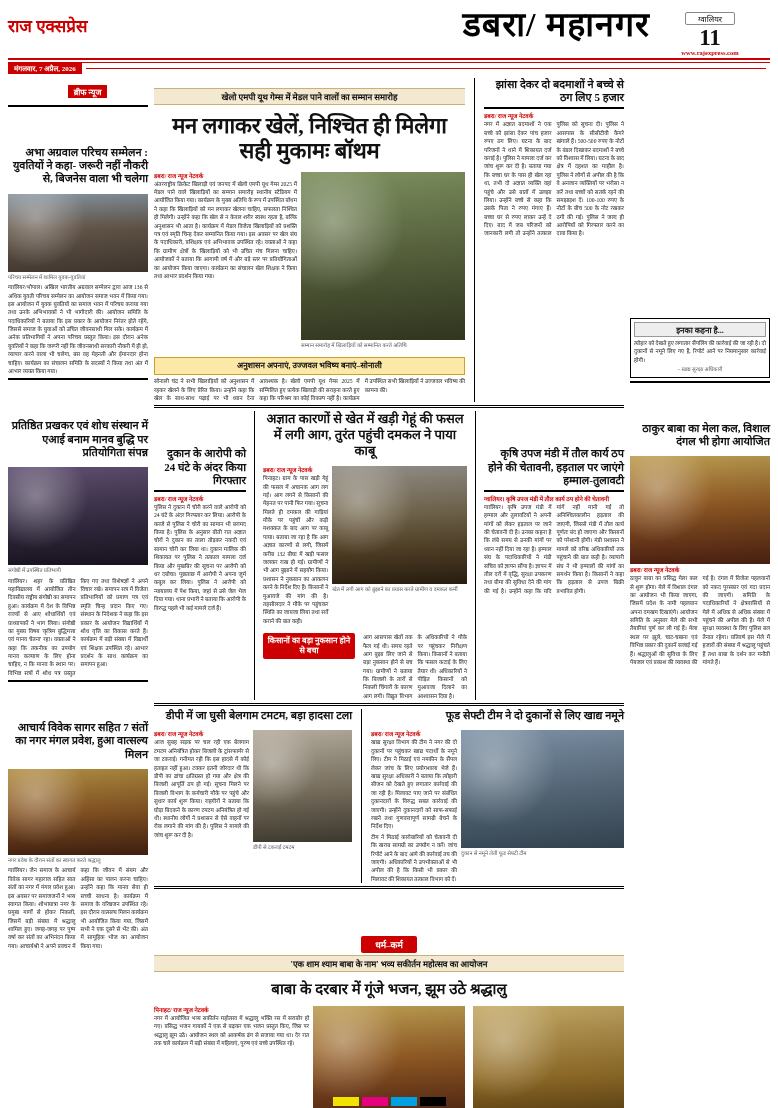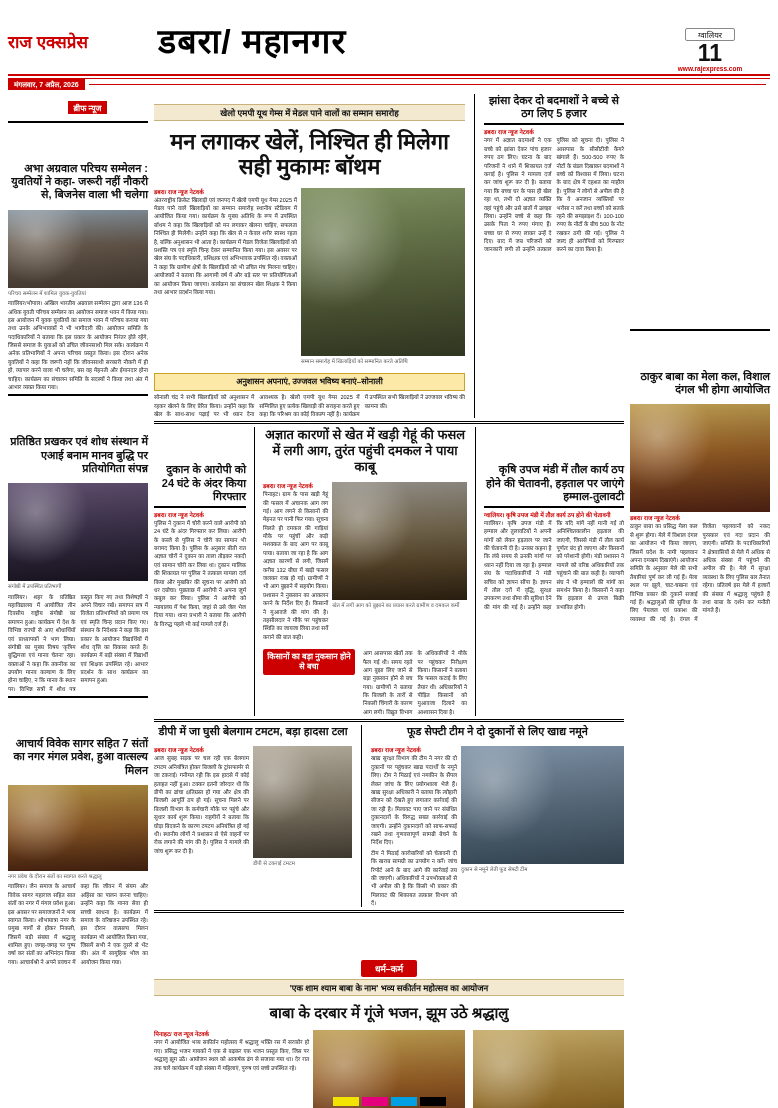--- a/index.html
+++ b/index.html
@@ -4,27 +4,27 @@
 <style>
   * { box-sizing: border-box; }
   html, body { margin:0; padding:0; }
   body {
     width: 778px; height: 1108px;
     background: #ffffff;
     font-family: "Liberation Sans", sans-serif;
     color: #111;
     overflow: hidden;
   }
-  .page { width:778px; height:1108px; position:relative; padding: 24px 8px 0 8px; }
+  .page { width:778px; height:1108px; position:relative; padding: 8px 8px 0 8px; font-family: Liberation Serif, serif; }
 
   
   .masthead { display:flex; align-items:flex-start; justify-content:space-between; border-bottom:2px solid #c00; padding-bottom:2px; }
   .mh-left { width:150px; padding-top:6px; }
   .mh-logo { font-size:17px; font-weight:bold; color:#c00; letter-spacing:0px; }
-  .mh-center { flex:1; text-align:left; }
+  .mh-center { flex:1; text-align:right; }
   .mh-title { font-size:34px; font-weight:bold; letter-spacing:1px; line-height:1; color:#000; }
   .mh-right { width:120px; text-align:center; }
   .mh-city { font-size:8px; border:1px solid #888; display:inline-block; padding:0 12px; border-radius:2px; }
   .mh-page { font-size:23px; font-weight:bold; line-height:1; }
   .mh-web { font-size:6.5px; color:#c00; font-weight:bold; }
   .mh-datebar { display:flex; align-items:center; justify-content:space-between; border-top:1px solid #c00; margin-top:2px; }
   .mh-date { font-size:7px; background:#c00; color:#fff; padding:1px 6px; font-weight:bold; }
 
   
   .grid { display:flex; gap:6px; margin-top:4px; }
@@ -33,21 +33,21 @@
   .c-mid { flex:1; }
   .c5 { width:140px; }
 
   
   .kicker { background:#c00; color:#fff; font-size:8px; font-weight:bold; padding:1px 6px; display:inline-block;margin-left:19px; }
   .kicker-box { text-align:center; margin:3px 0; }
   .kicker-line { background:#f3e9d0; border-top:1px solid #c9b27a; border-bottom:1px solid #c9b27a; font-size:8.5px; text-align:center; padding:2px 4px; font-weight:bold;margin-top:10px; }
   .hl-xl { font-size:22px; font-weight:bold; line-height:1.15; text-align:center; letter-spacing:-0.2px; }
   .hl-lg { font-size:15px; font-weight:bold; line-height:1.2; text-align:center; }
   .hl-md { font-size:13px; font-weight:bold; line-height:1.2; text-align:center; }
-  .hl-sm { font-size:11px; font-weight:bold; line-height:1.2; text-align:center; }
+  .hl-sm { font-size:11px; font-weight:bold; line-height:1.2; text-align:right; }
   .hl-xs { font-size:11px; font-weight:bold; line-height:1.2; text-align:right;margin-top:36px; }
   .byline-red { font-size:6px; color:#c00; font-weight:bold; }
   .body { font-size:5.6px; line-height:1.5; text-align:justify; color:#222; }
   .body.two { column-count:2; column-gap:5px; }
   .body.three { column-count:3; column-gap:5px; }
   .cap { font-size:5.4px; color:#555; line-height:1.4; }
 
   
   .ph { background:#b9b2a6; position:relative; overflow:hidden; }
   .ph::after { content:""; position:absolute; inset:0;
@@ -270,20 +270,25 @@
           <div style="flex:1;margin-left:5px">
             <div class="body">आयोजन समिति ने बताया कि 'श्याम ने श्रद्धा भाव' को बनाए रखना आवश्यक है। भंडारे में हजारों श्रद्धालुओं ने प्रसाद ग्रहण किया। पुलिस प्रशासन ने सुरक्षा के पुख्ता इंतजाम किए थे।</div>
           </div>
         </div>
       </div>
     </div>
 
     <div class="col c5">
       <div style="height:232px"></div>
 
+      <div class="box mt3">
+        <div class="reg-head">इनका कहना है...</div>
+        <div class="body mt2">त्योहार को देखते हुए लगातार सैंपलिंग की कार्रवाई की जा रही है। दो दुकानों से नमूने लिए गए हैं, रिपोर्ट आने पर नियमानुसार कार्रवाई होगी।</div>
+        <div class="cap center mt2">– खाद्य सुरक्षा अधिकारी</div>
+      </div>
 
       <div class="blackbar mt4"></div>
       <div class="hl-xs">ठाकुर बाबा का मेला कल, विशाल दंगल भी होगा आयोजित</div>
       <div class="ph ph-idol mt3" style="height:108px"></div>
       <div class="byline-red mt2">डबरा/ राज न्यूज नेटवर्क</div>
       <div class="body two">ठाकुर बाबा का प्रसिद्ध मेला कल से शुरू होगा। मेले में विशाल दंगल का आयोजन भी किया जाएगा, जिसमें प्रदेश के नामी पहलवान अपना दमखम दिखाएंगे। आयोजन समिति के अनुसार मेले की सभी तैयारियां पूर्ण कर ली गई हैं। मेला स्थल पर झूले, चाट-चखना एवं विभिन्न प्रकार की दुकानें सजाई गई हैं। श्रद्धालुओं की सुविधा के लिए पेयजल एवं प्रकाश की व्यवस्था की गई है। दंगल में विजेता पहलवानों को नकद पुरस्कार एवं गदा प्रदान की जाएगी। समिति के पदाधिकारियों ने क्षेत्रवासियों से मेले में अधिक से अधिक संख्या में पहुंचने की अपील की है। मेले में सुरक्षा व्यवस्था के लिए पुलिस बल तैनात रहेगा। प्रतिवर्ष इस मेले में हजारों की संख्या में श्रद्धालु पहुंचते हैं तथा बाबा के दर्शन कर मनौती मांगते हैं।</div>
     </div>
   </div>
 
   <div class="colorstrip">

